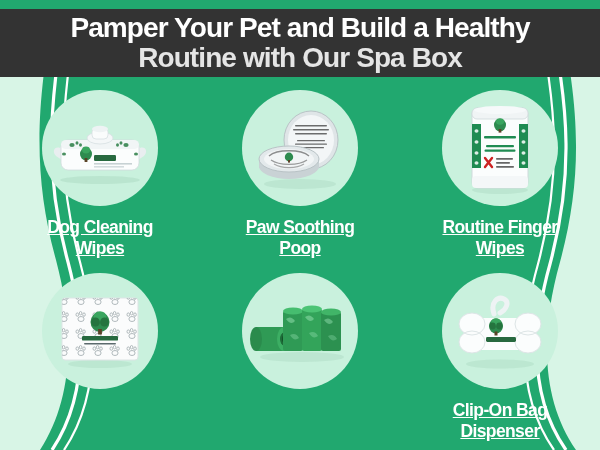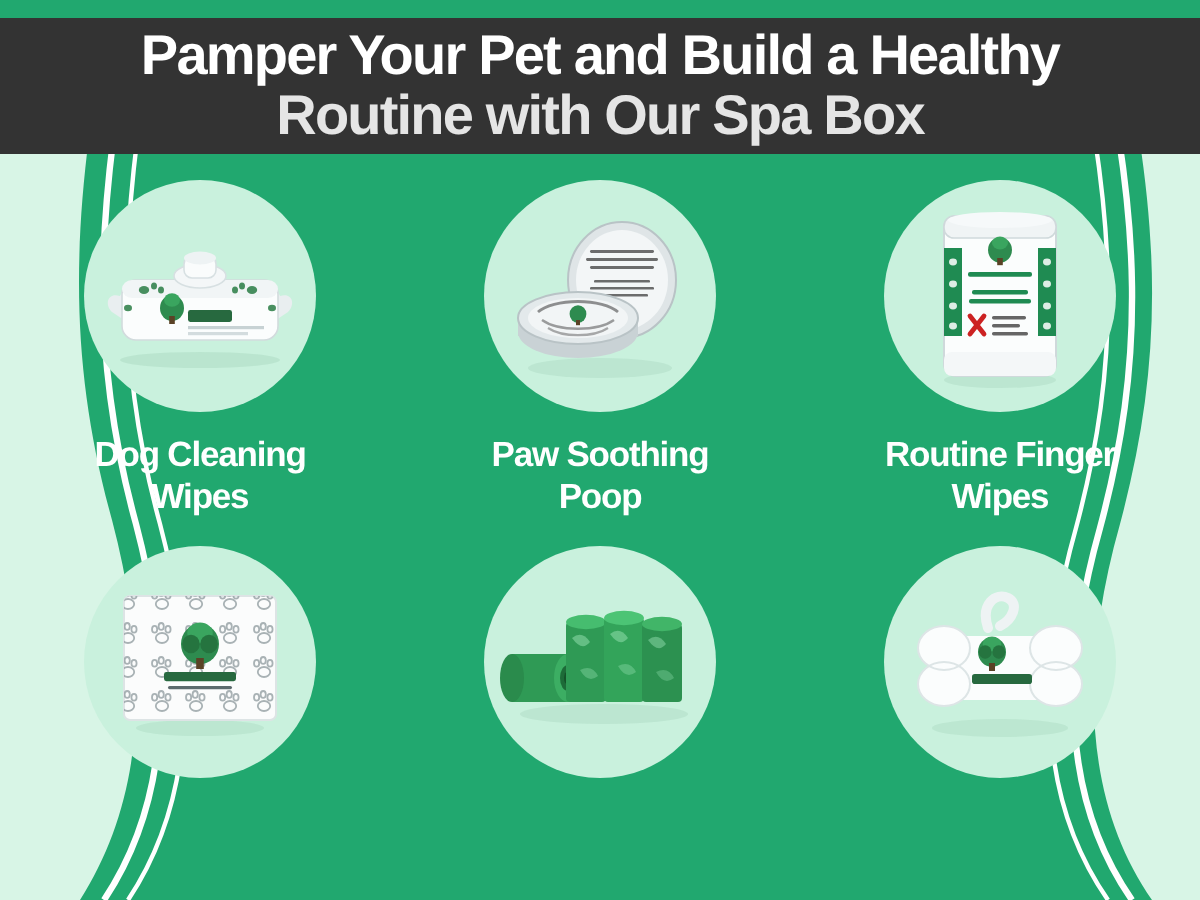--- a/index.html
+++ b/index.html
@@ -64,20 +64,21 @@
   .circle svg { display:block; }
   .cap {
     margin-top:11px;
     color:#ffffff;
     font-weight:bold;
     font-size:17.5px;
     line-height:21px;
     letter-spacing:-0.6px;
     text-align:center;
     white-space:pre-line;
+    text-decoration:underline;
   }
 </style>
 </head>
 <body>
 
 <div id="stage">
 
   <div class="bg-base"></div>
 
   <div class="swoosh-layer">
@@ -306,16 +307,18 @@
           <g>
             <ellipse cx="46" cy="36" rx="7" ry="7.4" fill="#2e8b4f"></ellipse>
             <ellipse cx="46" cy="32" rx="4.7" ry="3.8" fill="#3aa55f"></ellipse>
             <ellipse cx="42.6" cy="36" rx="3.2" ry="3.4" fill="#25743f"></ellipse>
             <ellipse cx="49.4" cy="36" rx="3.2" ry="3.4" fill="#25743f"></ellipse>
             <rect x="44.5" y="41.5" width="3" height="4" fill="#5a4226"></rect>
           </g>
           <rect x="36" y="47" width="30" height="5" rx="1.4" fill="#27693f"></rect>
         </svg>
       </div>
+      <div class="cap">Clip-On Bag
+Dispenser</div>
     </div>
 
   </div>
 </div>
 
 </body></html>

